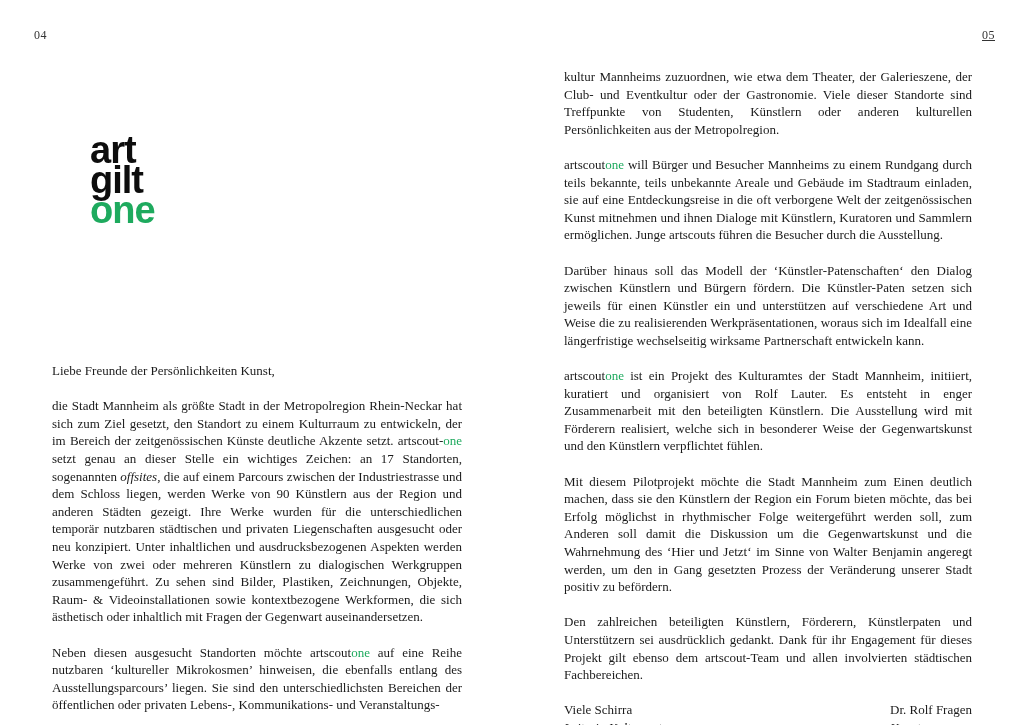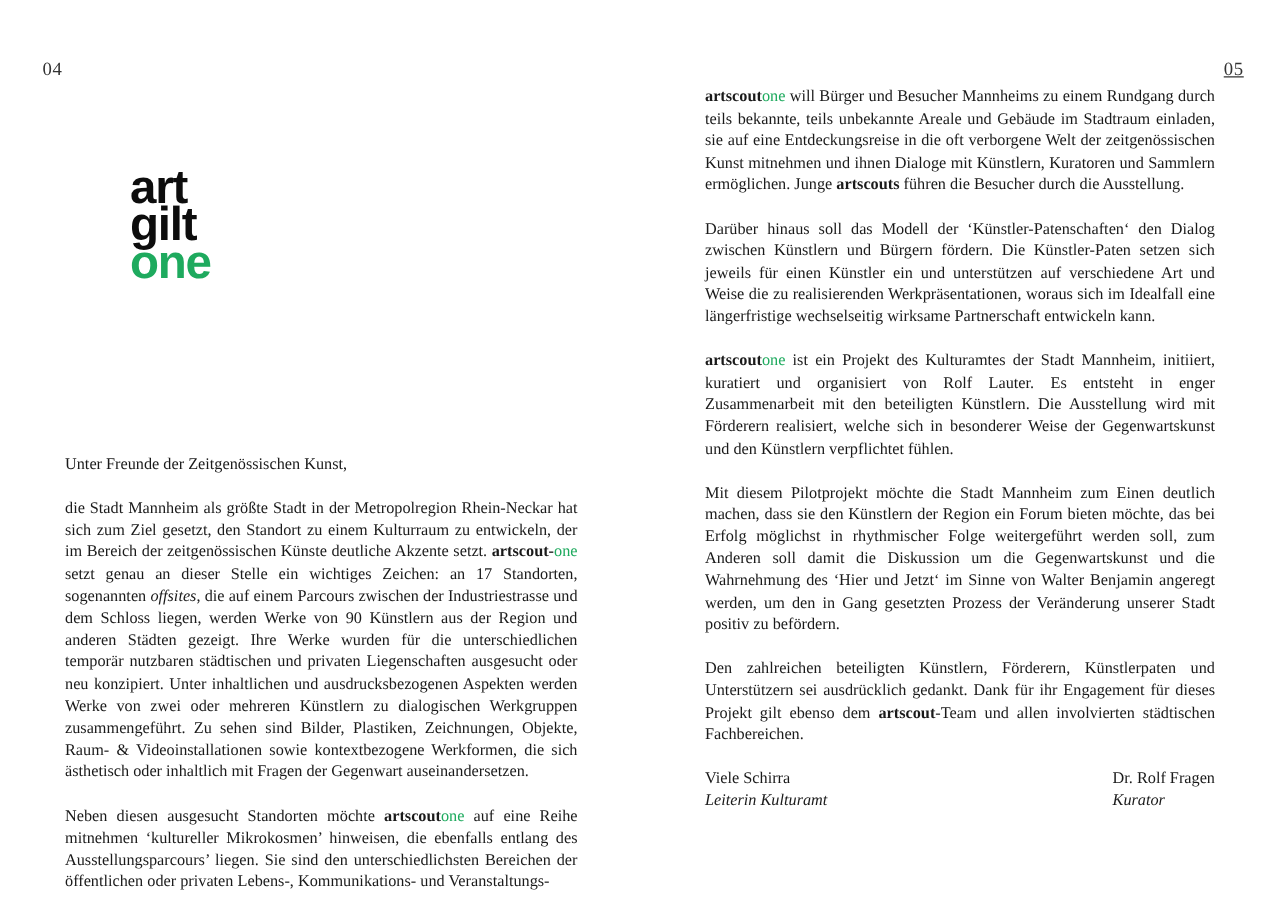--- a/index.html
+++ b/index.html
@@ -1,56 +1,57 @@
 <!DOCTYPE html>
 <html><head>
 <meta charset="utf-8">
 <style>
   html, body { margin: 0; padding: 0; background: #ffffff; }
   body { width: 1024px; height: 725px; position: relative; overflow: hidden;
          font-family: "Liberation Serif", "DejaVu Serif", serif; color: #1a1a1a; }
-  .page-num { position: absolute; top: 28px; font-size: 15px; color: #333; letter-spacing: 0.5px; margin-top: 20px; }
+  .page-num { position: absolute; top: 28px; font-size: 12px; color: #333; letter-spacing: 0.5px; }
   .pn-left { left: 34px; }
   .pn-right { right: 29px; text-decoration: underline; }
-  .logo { position: absolute; left: 104px; top: 135px;
+  .logo { position: absolute; left: 90px; top: 135px;
           font-family: "Liberation Sans", "DejaVu Sans", sans-serif; font-weight: bold;
           font-size: 38px; line-height: 30px; letter-spacing: -1px; }
   .logo div { display: block; }
   .logo .l-one { color: #1eaa5e; }
   .logo .l-dark { color: #0d0d0d; }
   .col { position: absolute; font-size: 13px; line-height: 17.6px; text-align: justify; hyphens: manual; }
   .col-left { left: 52px; top: 362px; width: 410px; }
   .col-right { left: 564px; top: 68px; width: 408px; }
   p { margin: 0 0 17.6px 0; }
-  .b { font-weight: bold; }
+  .b { font-weight: normal; }
   .g { color: #1eaa5e; }
   .i { font-style: italic; }
   .sig { display: flex; justify-content: space-between; margin-top: 0; }
   .sig-block { line-height: 17.6px; }
   .sig-right { text-align: left; }
 </style>
 </head>
 <body>
 
 <div class="page-num pn-left">04</div>
 <div class="page-num pn-right">05</div>
 
 <div class="logo">
   <div class="l-dark">art</div>
   <div class="l-dark">gilt</div>
   <div class="l-one">one</div>
 </div>
 
 <div class="col col-left">
-  <p>Unter Freunde der Zeitgenössischen Kunst,</p>
+  <p>Liebe Freunde der Persönlichkeiten Kunst,</p>
   <p><span>die Stadt Mannheim als größte Stadt in der Metropolregion Rhein-Neckar hat sich zum Ziel gesetzt, den Standort zu einem Kulturraum zu entwickeln, der im Bereich der zeitgenössischen Künste deutliche Akzente setzt. </span><span class="b">artscout-</span><span class="g">one</span><span> setzt genau an dieser Stelle ein wichtiges Zeichen: an 17 Standorten, sogenannten </span><span class="i">offsites</span><span>, die auf einem Parcours zwischen der Industriestrasse und dem Schloss liegen, werden Werke von 90 Künstlern aus der Region und anderen Städten gezeigt. Ihre Werke wurden für die unterschiedlichen temporär nutzbaren städtischen und privaten Liegenschaften ausgesucht oder neu konzipiert. Unter inhaltlichen und ausdrucksbezogenen Aspekten werden Werke von zwei oder mehreren Künstlern zu dialogischen Werkgruppen zusammengeführt. Zu sehen sind Bilder, Plastiken, Zeichnungen, Objekte, Raum- &amp; Videoinstallationen sowie kontextbezogene Werkformen, die sich ästhetisch oder inhaltlich mit Fragen der Gegenwart auseinandersetzen.</span></p>
-  <p><span>Neben diesen ausgesucht Standorten möchte </span><span class="b">artscout</span><span class="g">one</span><span> auf eine Reihe mitnehmen ‘kultureller Mikrokosmen’ hinweisen, die ebenfalls entlang des Ausstellungsparcours’ liegen. Sie sind den unterschiedlichsten Bereichen der öffentlichen oder privaten Lebens-, Kommunikations- und Veranstaltungs-</span></p>
+  <p><span>Neben diesen ausgesucht Standorten möchte </span><span class="b">artscout</span><span class="g">one</span><span> auf eine Reihe nutzbaren ‘kultureller Mikrokosmen’ hinweisen, die ebenfalls entlang des Ausstellungsparcours’ liegen. Sie sind den unterschiedlichsten Bereichen der öffentlichen oder privaten Lebens-, Kommunikations- und Veranstaltungs-</span></p>
 </div>
 
 <div class="col col-right">
+  <p>kultur Mannheims zuzuordnen, wie etwa dem Theater, der Galerieszene, der Club- und Eventkultur oder der Gastronomie. Viele dieser Standorte sind Treffpunkte von Studenten, Künstlern oder anderen kulturellen Persönlichkeiten aus der Metropolregion.</p>
   <p><span class="b">artscout</span><span class="g">one</span><span> will Bürger und Besucher Mannheims zu einem Rundgang durch teils bekannte, teils unbekannte Areale und Gebäude im Stadtraum einladen, sie auf eine Entdeckungsreise in die oft verborgene Welt der zeitgenössischen Kunst mitnehmen und ihnen Dialoge mit Künstlern, Kuratoren und Sammlern ermöglichen. Junge </span><span class="b">artscouts</span><span> führen die Besucher durch die Ausstellung.</span></p>
   <p>Darüber hinaus soll das Modell der ‘Künstler-Patenschaften‘ den Dialog zwischen Künstlern und Bürgern fördern. Die Künstler-Paten setzen sich jeweils für einen Künstler ein und unterstützen auf verschiedene Art und Weise die zu realisierenden Werkpräsentationen, woraus sich im Idealfall eine längerfristige wechselseitig wirksame Partnerschaft entwickeln kann.</p>
   <p><span class="b">artscout</span><span class="g">one</span><span> ist ein Projekt des Kulturamtes der Stadt Mannheim, initiiert, kuratiert und organisiert von Rolf Lauter. Es entsteht in enger Zusammenarbeit mit den beteiligten Künstlern. Die Ausstellung wird mit Förderern realisiert, welche sich in besonderer Weise der Gegenwartskunst und den Künstlern verpflichtet fühlen.</span></p>
   <p>Mit diesem Pilotprojekt möchte die Stadt Mannheim zum Einen deutlich machen, dass sie den Künstlern der Region ein Forum bieten möchte, das bei Erfolg möglichst in rhythmischer Folge weitergeführt werden soll, zum Anderen soll damit die Diskussion um die Gegenwartskunst und die Wahrnehmung des ‘Hier und Jetzt‘ im Sinne von Walter Benjamin angeregt werden, um den in Gang gesetzten Prozess der Veränderung unserer Stadt positiv zu befördern.</p>
   <p><span>Den zahlreichen beteiligten Künstlern, Förderern, Künstlerpaten und Unterstützern sei ausdrücklich gedankt. Dank für ihr Engagement für dieses Projekt gilt ebenso dem </span><span class="b">artscout</span><span>-Team und allen involvierten städtischen Fachbereichen.</span></p>
   <div class="sig">
     <div class="sig-block">
       <div>Viele Schirra</div>
       <div class="i">Leiterin Kulturamt</div>
     </div>

